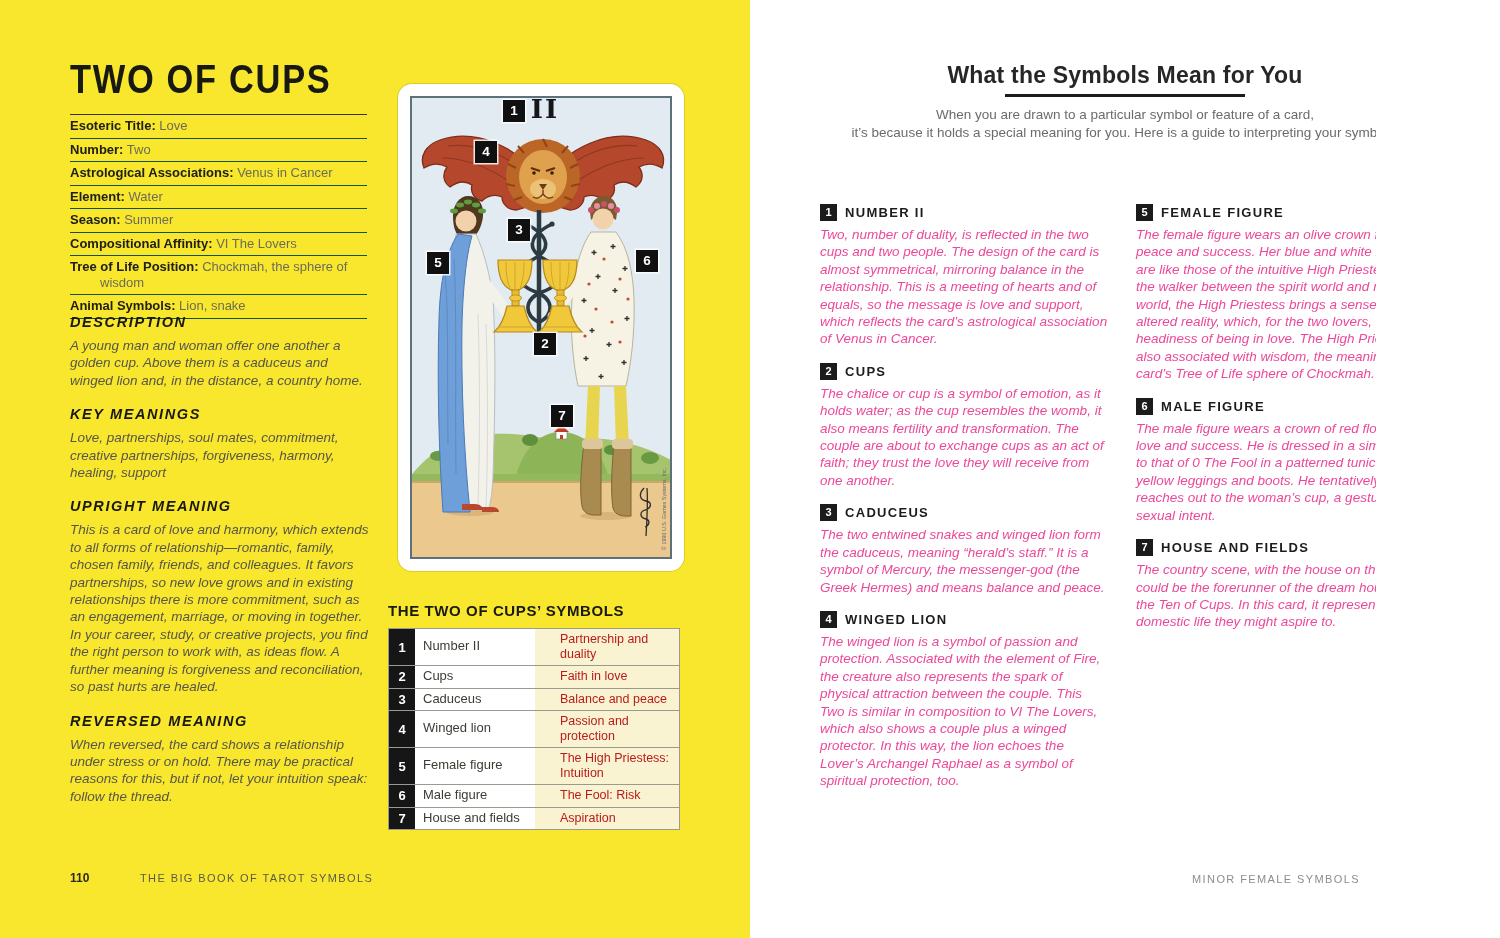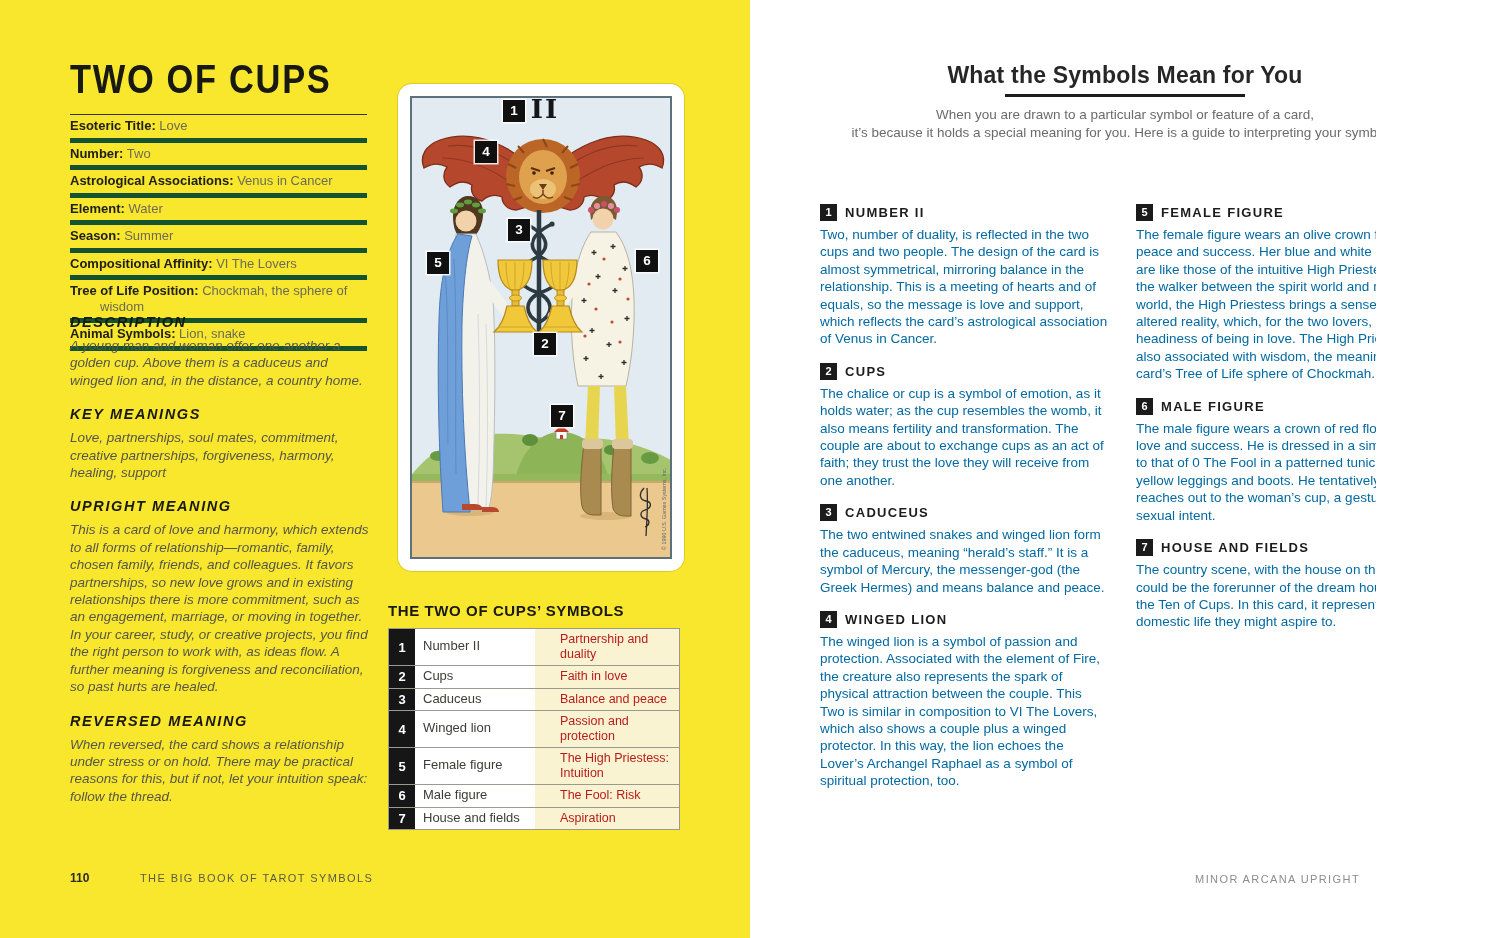--- a/index.html
+++ b/index.html
@@ -4,21 +4,21 @@
 <style>
   html,body{margin:0;padding:0;background:#fff;}
   .canvas{position:relative;width:1376px;height:938px;overflow:hidden;
           font-family:"Liberation Sans",sans-serif;}
 
   
   .page-left{position:absolute;left:0;top:0;width:750px;height:938px;background:#F9E72D;}
   .lp-title{position:absolute;left:70px;top:56px;margin:0;font-size:41px;font-weight:bold;
             letter-spacing:2px;color:#191913;transform:scaleX(.84);transform-origin:0 50%;white-space:nowrap;}
   .attrs{position:absolute;left:70px;top:114px;width:297px;border-top:1px solid #35342c;}
-  .attr-row{border-bottom:5px solid #14532d;padding:3px 0 4px 30px;text-indent:-30px;
+  .attr-row{border-bottom:1px solid #14532d;padding:3px 0 4px 30px;text-indent:-30px;
             font-size:13px;line-height:15.5px;}
   .attr-label{font-weight:bold;color:#20201a;}
   .attr-value{color:#6c6b58;}
   .sections{position:absolute;left:70px;top:314px;width:302px;font-style:italic;}
   .sec h3{margin:0 0 7px 0;font-size:14.5px;font-weight:bold;letter-spacing:1.6px;color:#191913;}
   .sec p{margin:0 0 17px 0;font-size:13.5px;line-height:17.4px;color:#56554a;}
   .lp-footer-num{position:absolute;left:70px;top:871px;font-size:12px;font-weight:bold;color:#2b2a22;}
   .lp-footer-label{position:absolute;left:140px;top:872px;font-size:11px;letter-spacing:1.4px;color:#5b5a48;}
 
   
@@ -53,21 +53,21 @@
   .rp-intro{position:absolute;left:25px;top:106px;width:700px;text-align:center;
             font-size:13.5px;line-height:18px;color:#6b6b6b;}
   .col{position:absolute;top:204px;}
   .col1{left:70px;width:288px;}
   .col2{left:386px;width:293px;}
   .entry{margin-bottom:15px;}
   .entry-head{display:flex;align-items:center;gap:8px;margin-bottom:5px;}
   .ebadge{width:17px;height:17px;background:#1b1b1b;color:#fff;font-size:11px;font-weight:bold;
           text-align:center;line-height:17px;flex:none;}
   .eheading{font-size:13px;font-weight:bold;letter-spacing:1.3px;color:#1c1c1c;}
-  .entry p{margin:0;font-size:13.5px;line-height:17.4px;color:#0369a1;}
+  .entry p{margin:0;font-size:13.5px;line-height:17.4px;color:#ec4899;font-style:italic;}
   .rp-footer-label{position:absolute;right:140px;top:873px;font-size:11px;letter-spacing:1.4px;color:#8d8d8d;}
   .rp-footer-num{position:absolute;right:68px;top:871px;font-size:12px;font-weight:bold;color:#33332e;}
 </style>
 </head>
 <body>
 
 <div class="canvas">
 
   <div class="page-left">
     <h1 class="lp-title">TWO OF CUPS</h1>
@@ -348,17 +348,17 @@
       </div>
       <div class="entry">
         <div class="entry-head">
           <span class="ebadge">7</span>
           <span class="eheading">HOUSE AND FIELDS</span>
         </div>
         <p>The country scene, with the house on the hill, could be the forerunner of the dream house in the Ten of Cups. In this card, it represents the domestic life they might aspire to.</p>
       </div>
     </div>
 
-    <div class="rp-footer-label">MINOR ARCANA UPRIGHT</div>
+    <div class="rp-footer-label">MINOR FEMALE SYMBOLS</div>
     <div class="rp-footer-num">201</div>
   </div>
 
 </div>
 
 </body></html>

